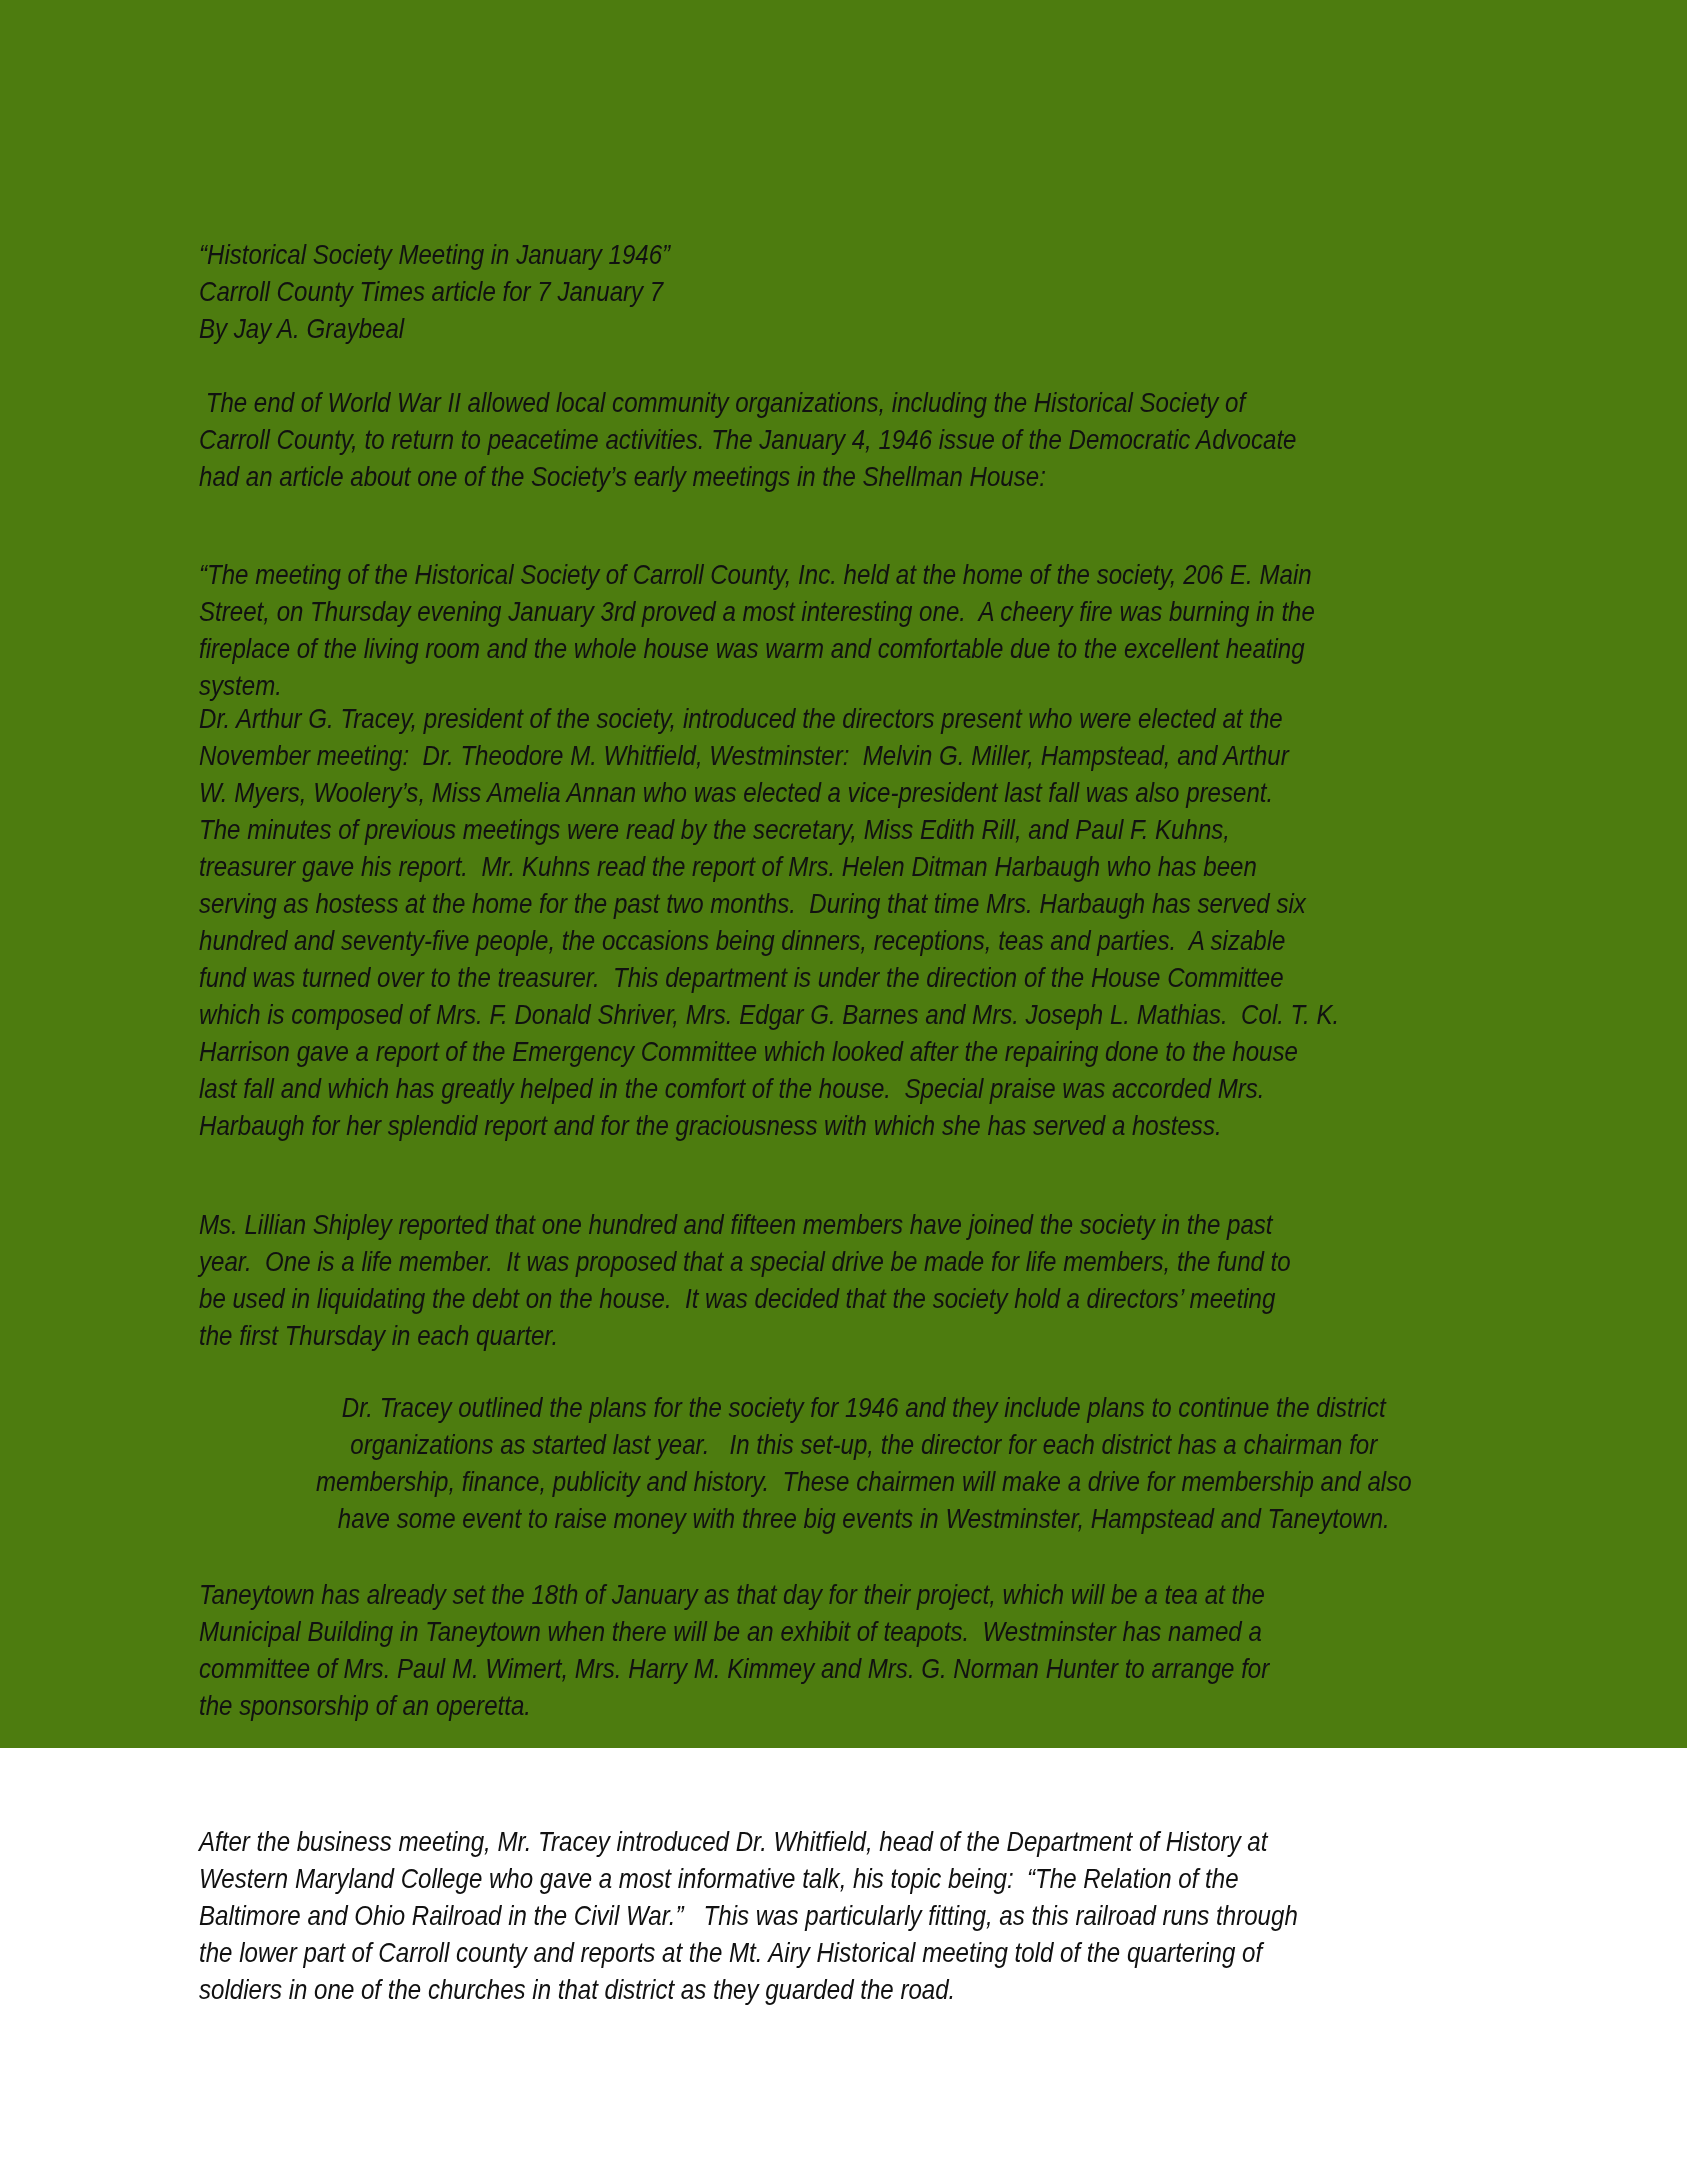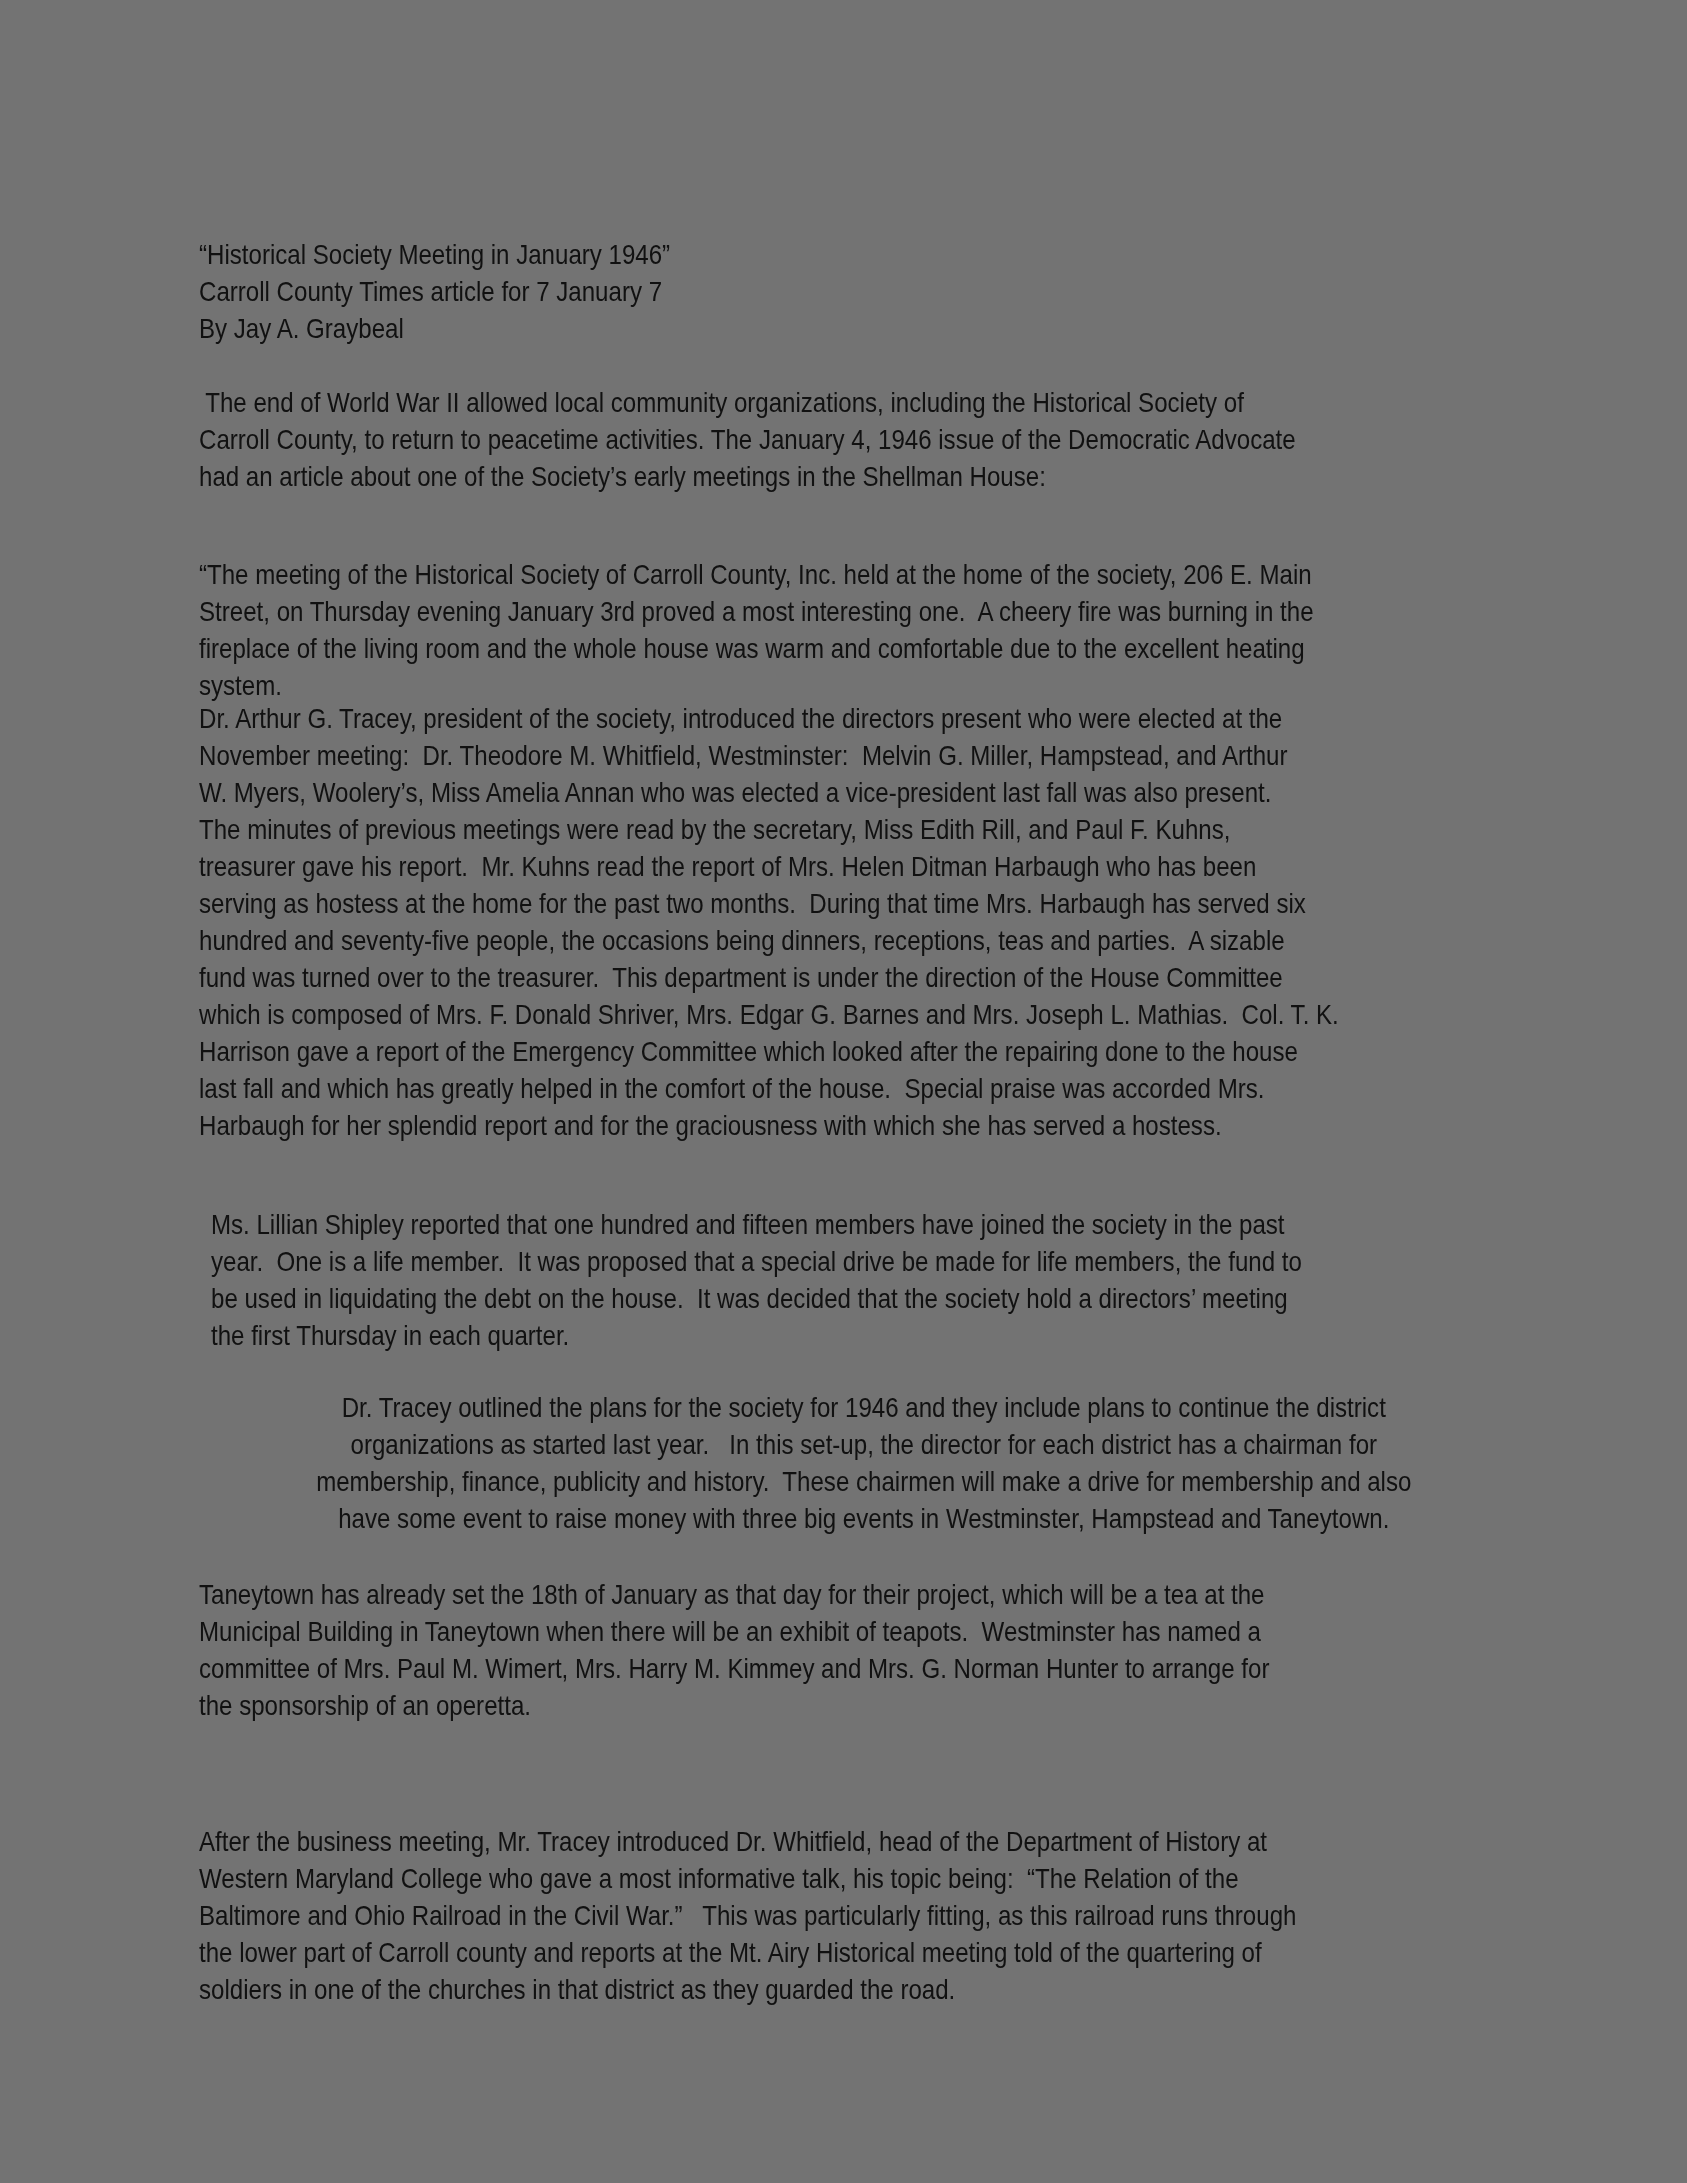--- a/index.html
+++ b/index.html
@@ -12,43 +12,44 @@
     height: 2183px;
     position: relative;
     overflow: hidden;
     font-family: "Liberation Sans", sans-serif;
     color: #111111;
   }
   .page {
     position: absolute;
     left: 0; top: 0;
     width: 1687px;
-    height: 2183px;
-    background: #737373;
+    height: 1748px;
+    background: #4d7c0f;
+    font-style: italic;
   }
   .block {
     position: absolute;
     left: 199px;
     width: 1336px;
   }
   .line {
     display: block;
     height: 37px;
     line-height: 37px;
     font-size: 28px;
     white-space: pre;
     transform-origin: 0 50%;
     transform: scaleX(0.86);
     width: 1546px;
   }
   .header-block { top: 236px; }
   #p0 { top: 384px; }
   #p1 { top: 556px; }
   #p2 { top: 700px; }
-  #p3 { top: 1206px; margin-left: 12px; }
+  #p3 { top: 1206px; }
   #p4 { top: 1389px; text-align: center; }
   #p5 { top: 1576px; }
   #p6 { top: 1823px; }
 </style>
 </head>
 <body>
 
 <div class="page">
 
   <div class="block header-block">

